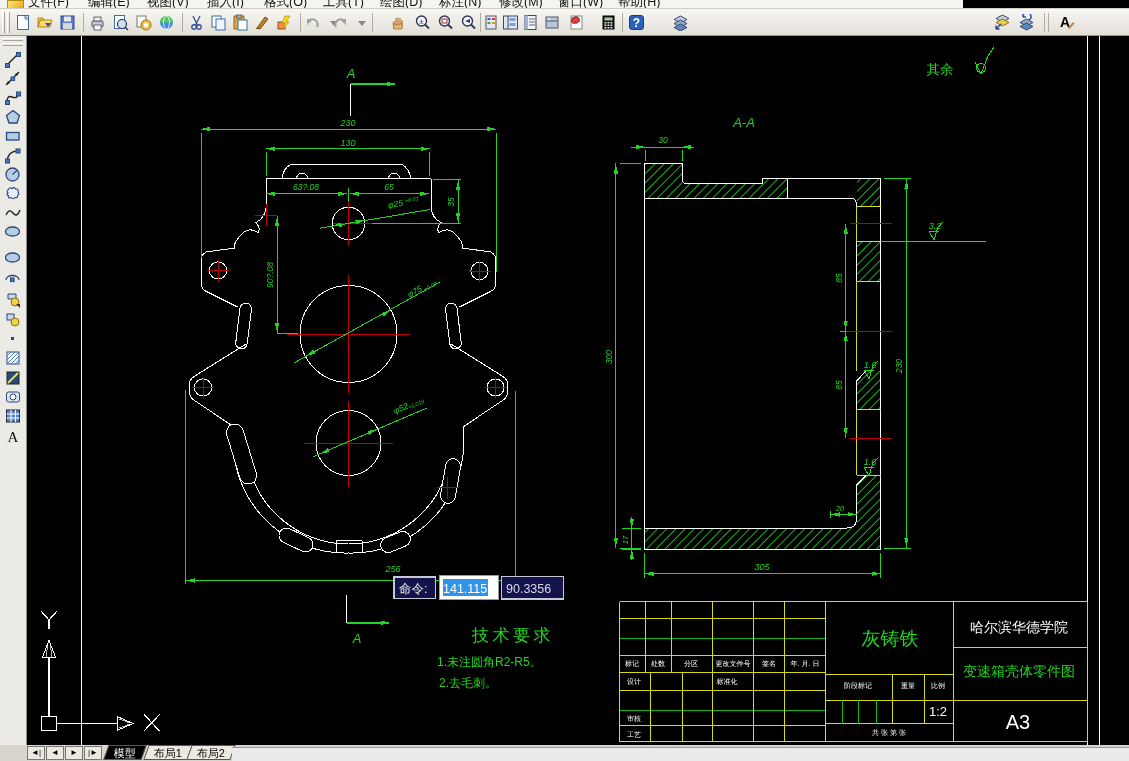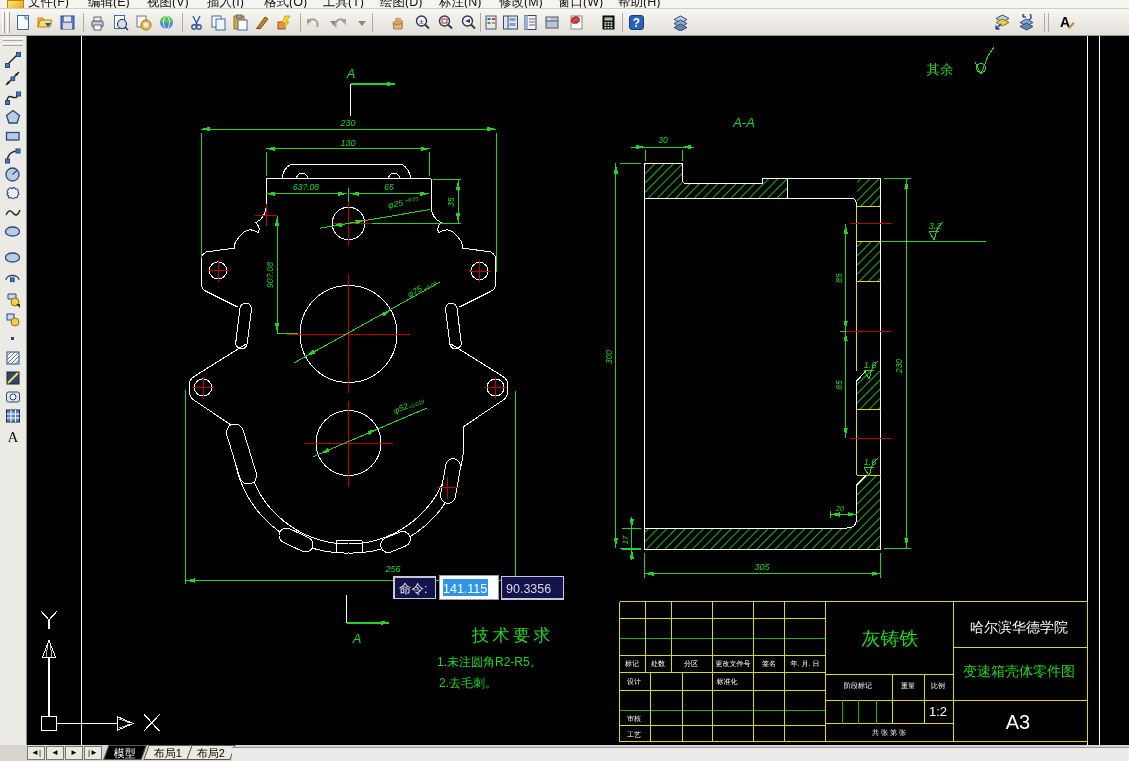--- a/index.html
+++ b/index.html
@@ -1,17 +1,17 @@
 <!DOCTYPE html>
 <html><head>
 <meta charset="utf-8">
 <style>
 *{margin:0;padding:0;box-sizing:border-box;}
 html,body{width:1129px;height:761px;overflow:hidden;background:#000;font-family:"Liberation Sans",sans-serif;}
-#menubar{position:absolute;left:0;top:0;width:1129px;height:8px;background:#f5f4f0;overflow:hidden;z-index:5;padding-left:36px;}
+#menubar{position:absolute;left:0;top:0;width:963px;height:8px;background:#f5f4f0;overflow:hidden;z-index:5;padding-left:36px;}
 #menubar .mi{position:absolute;top:-6px;font-size:12.5px;color:#111;white-space:nowrap;}
 #micon{position:absolute;left:7px;top:0px;width:17px;height:8px;background:linear-gradient(135deg,#ffe87a,#e8a817);border:1px solid #b98a10;border-bottom:none;}
 #toolbar{position:absolute;left:0;top:8px;width:1129px;height:28px;background:linear-gradient(#f8f7f4,#e2dfd6);border-top:1px solid #d0cdc4;border-bottom:1px solid #9a968c;}
 .grip{position:absolute;top:3px;width:3px;height:21px;border-left:1px solid #fff;border-right:1px solid #a8a49a;}
 .tsep{position:absolute;top:4px;width:1px;height:19px;background:#b0aca2;}
 .ticon{position:absolute;top:5px;width:17px;height:17px;}
 .combo{position:absolute;top:3px;height:21px;background:#fff;border:1px solid #9a968c;margin-top:44px;}
 #lbar{position:absolute;left:0;top:36px;width:27px;height:709px;background:#eceae4;border-right:1px solid #888;}
 .licon{position:absolute;left:4px;width:18px;height:18px;}
 #canvas{position:absolute;left:27px;top:36px;width:1102px;height:709px;background:#000;}

